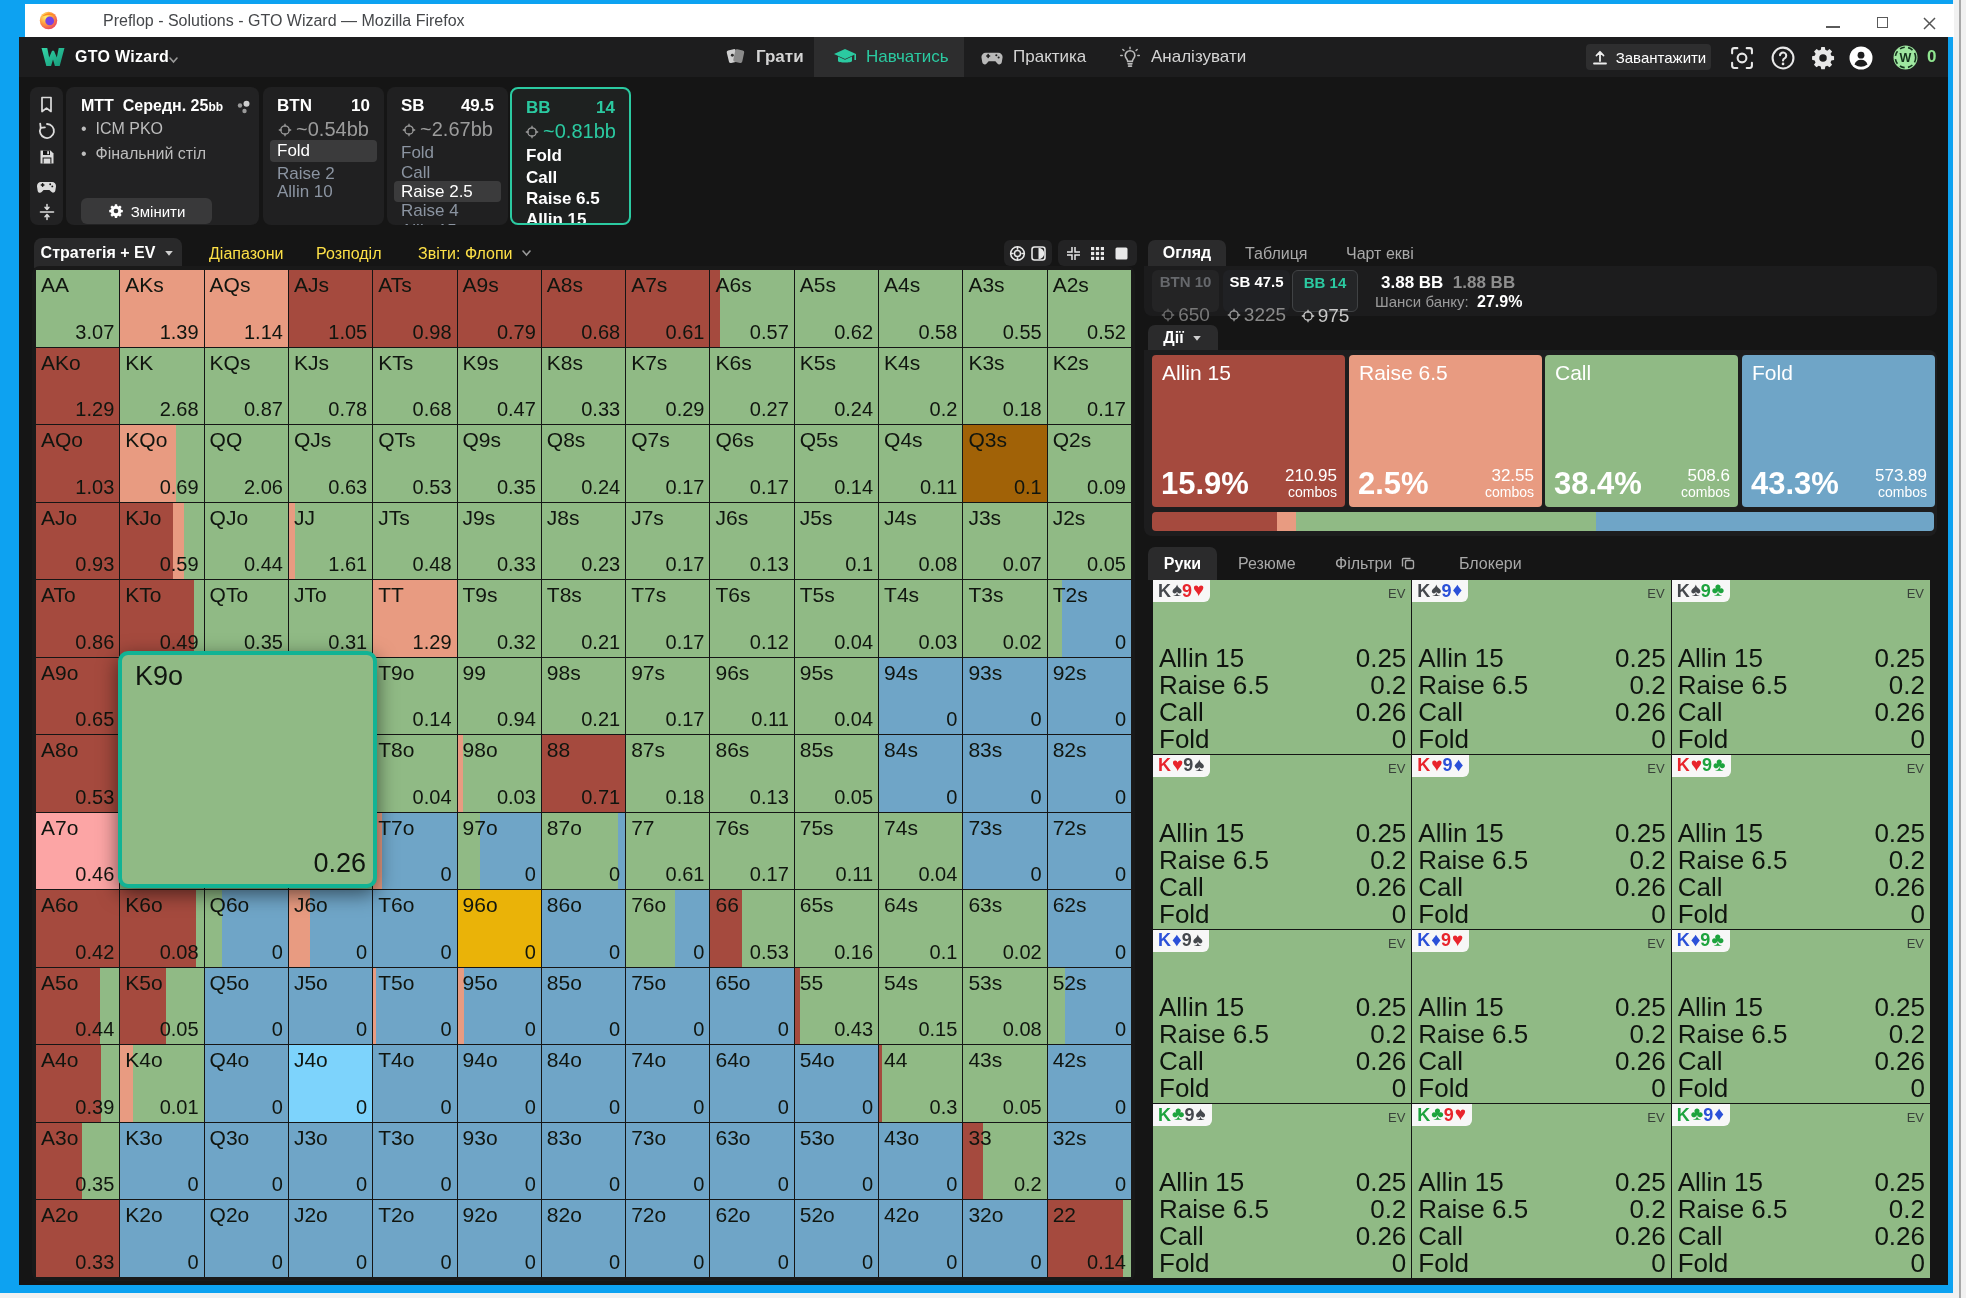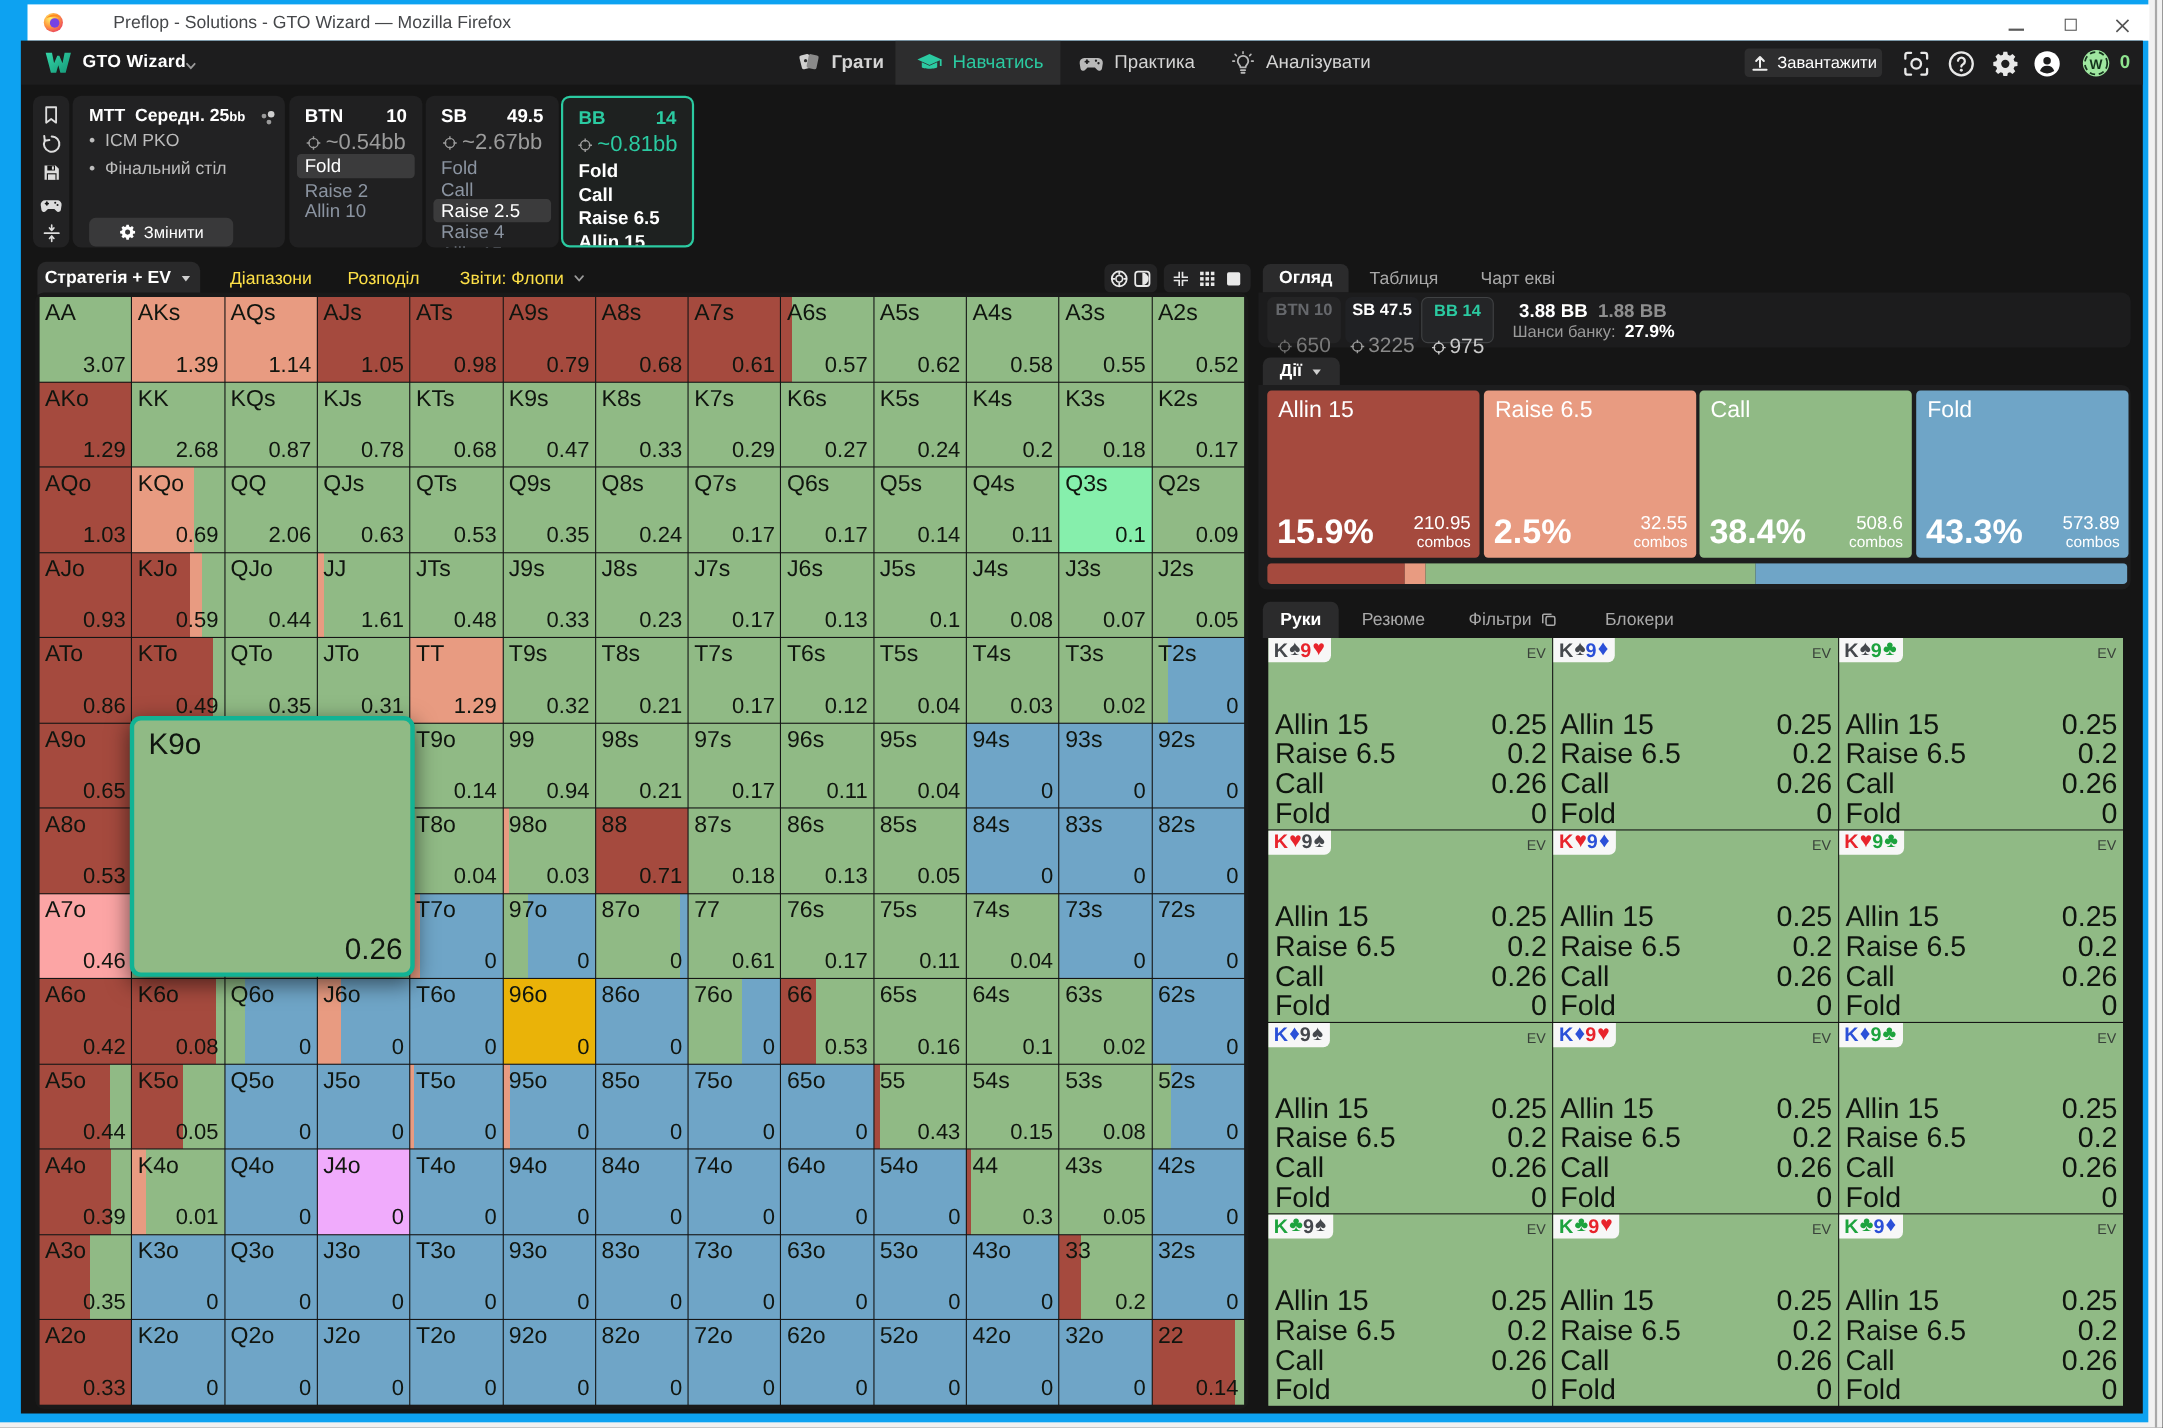--- a/index.html
+++ b/index.html
@@ -486,21 +486,21 @@
         <i>0.17</i>
       </div>
 <div class="mc" style="background:#90ba85">
         <b>Q5s</b>
         <i>0.14</i>
       </div>
 <div class="mc" style="background:#90ba85">
         <b>Q4s</b>
         <i>0.11</i>
       </div>
-<div class="mc" style="background:#86efac">
+<div class="mc" style="background:#a16207">
         <b>Q3s</b>
         <i>0.1</i>
       </div>
 <div class="mc" style="background:#90ba85">
         <b>Q2s</b>
         <i>0.09</i>
       </div>
 <div class="mc" style="background:#a54a3e">
         <b>AJo</b>
         <i>0.93</i>
@@ -861,21 +861,21 @@
         <i>0.39</i>
       </div>
 <div class="mc" style="background:linear-gradient(90deg,#e89b81 0.0% 15.0%,#90ba85 15.0% 100.0%)">
         <b>K4o</b>
         <i>0.01</i>
       </div>
 <div class="mc" style="background:#6fa5c7">
         <b>Q4o</b>
         <i>0</i>
       </div>
-<div class="mc" style="background:#f0abfc">
+<div class="mc" style="background:#7dd3fc">
         <b>J4o</b>
         <i>0</i>
       </div>
 <div class="mc" style="background:#6fa5c7">
         <b>T4o</b>
         <i>0</i>
       </div>
 <div class="mc" style="background:#6fa5c7">
         <b>94o</b>
         <i>0</i>

